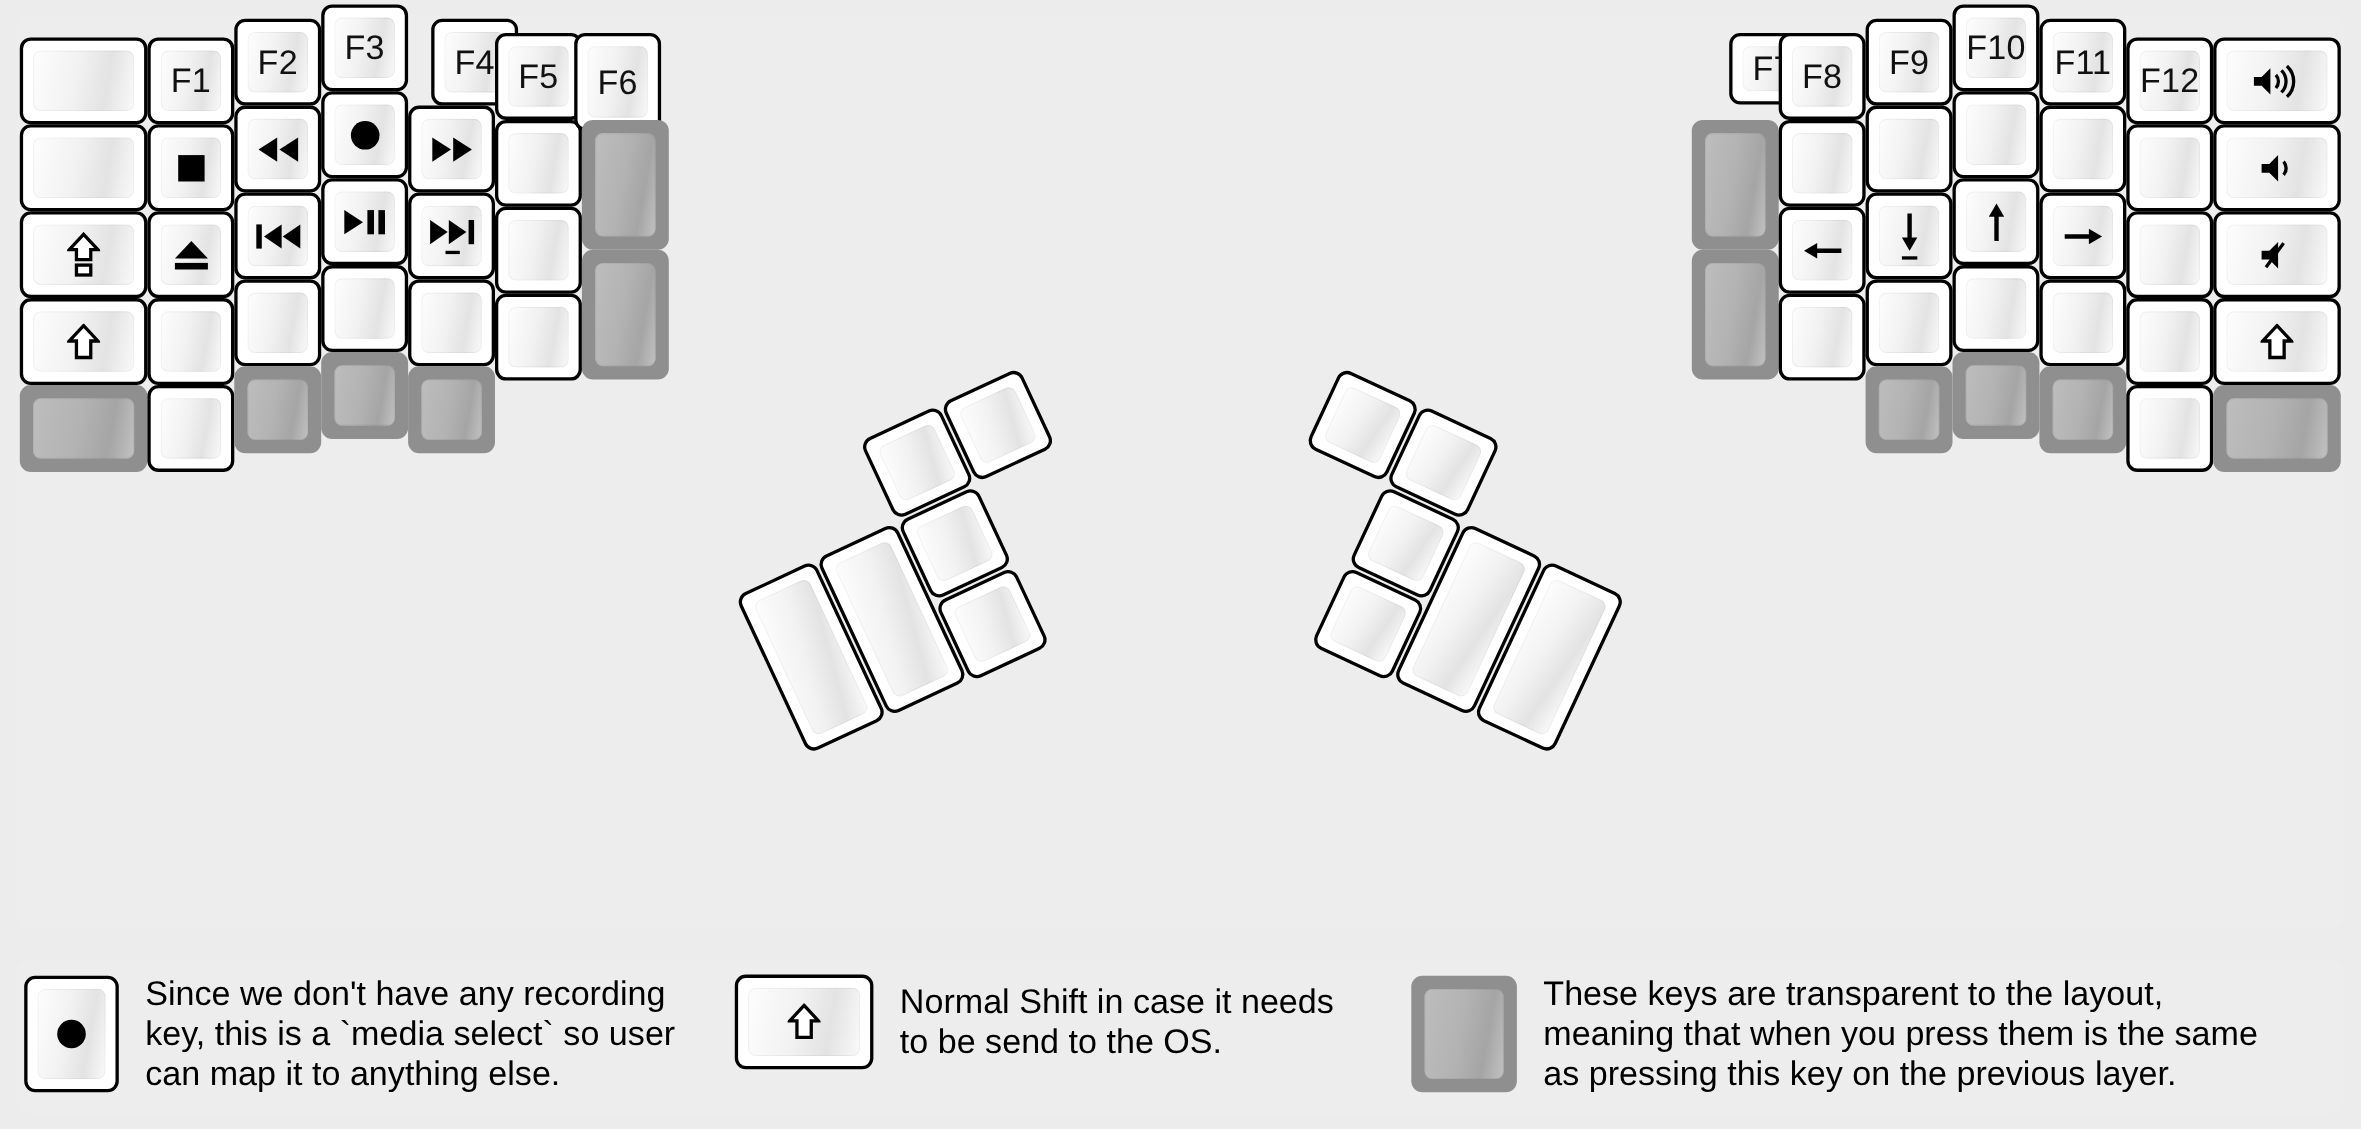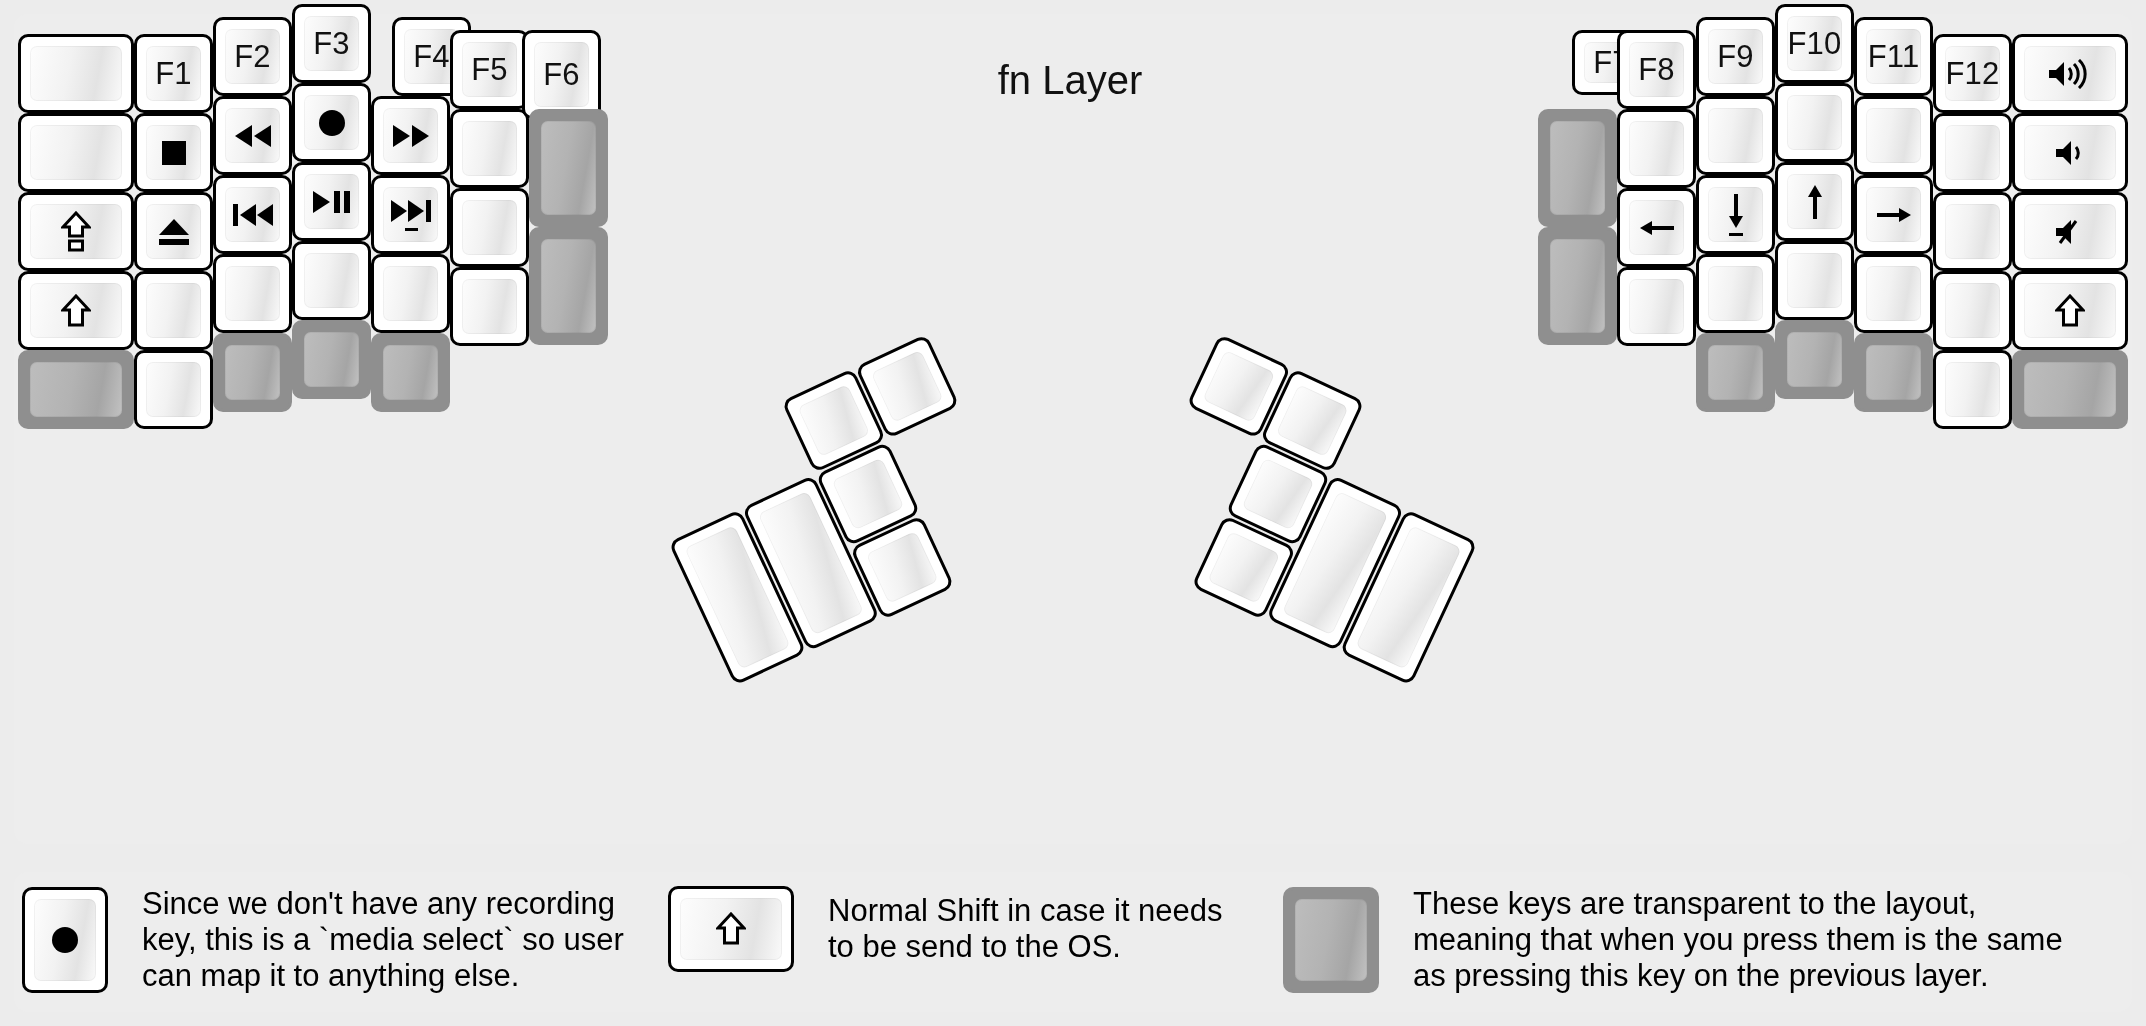--- a/index.html
+++ b/index.html
@@ -35,34 +35,33 @@
   
   .gsvg{display:block;}
 
   
   #title{position:absolute;left:870px;top:58px;width:400px;text-align:center;
          font-size:40px;color:#111;}
 
   
   .leg{position:absolute;display:flex;align-items:center;}
   .leg .swatch{position:relative;flex:0 0 auto;}
-  .leg .txt{margin-left:34px;font-size:31px;line-height:1.16;color:#000;white-space:pre-line;}
+  .leg .txt{margin-left:24px;font-size:31px;line-height:1.16;color:#000;white-space:pre-line;}
 
   #leg1{left:22px;top:886px;}
   #leg2{left:668px;top:886px;}
   #leg3{left:1283px;top:886px;}
 </style>
 </head>
 <body>
 
 <div id="stage">
 
   <div class="panel" id="board-panel"></div>
 
-  <div id="title">fn Layer</div>
 
   <div id="keys-layer">
       <div class="key" style="left: 18px; top: 34px; width: 116px; height: 79px;">
         <div class="cap"></div>
       </div>
       <div class="key" style="left: 18px; top: 113px; width: 116px; height: 79px;">
         <div class="cap"></div>
       </div>
       <div class="key" style="left: 18px; top: 192px; width: 116px; height: 79px;">
         <div class="cap">

